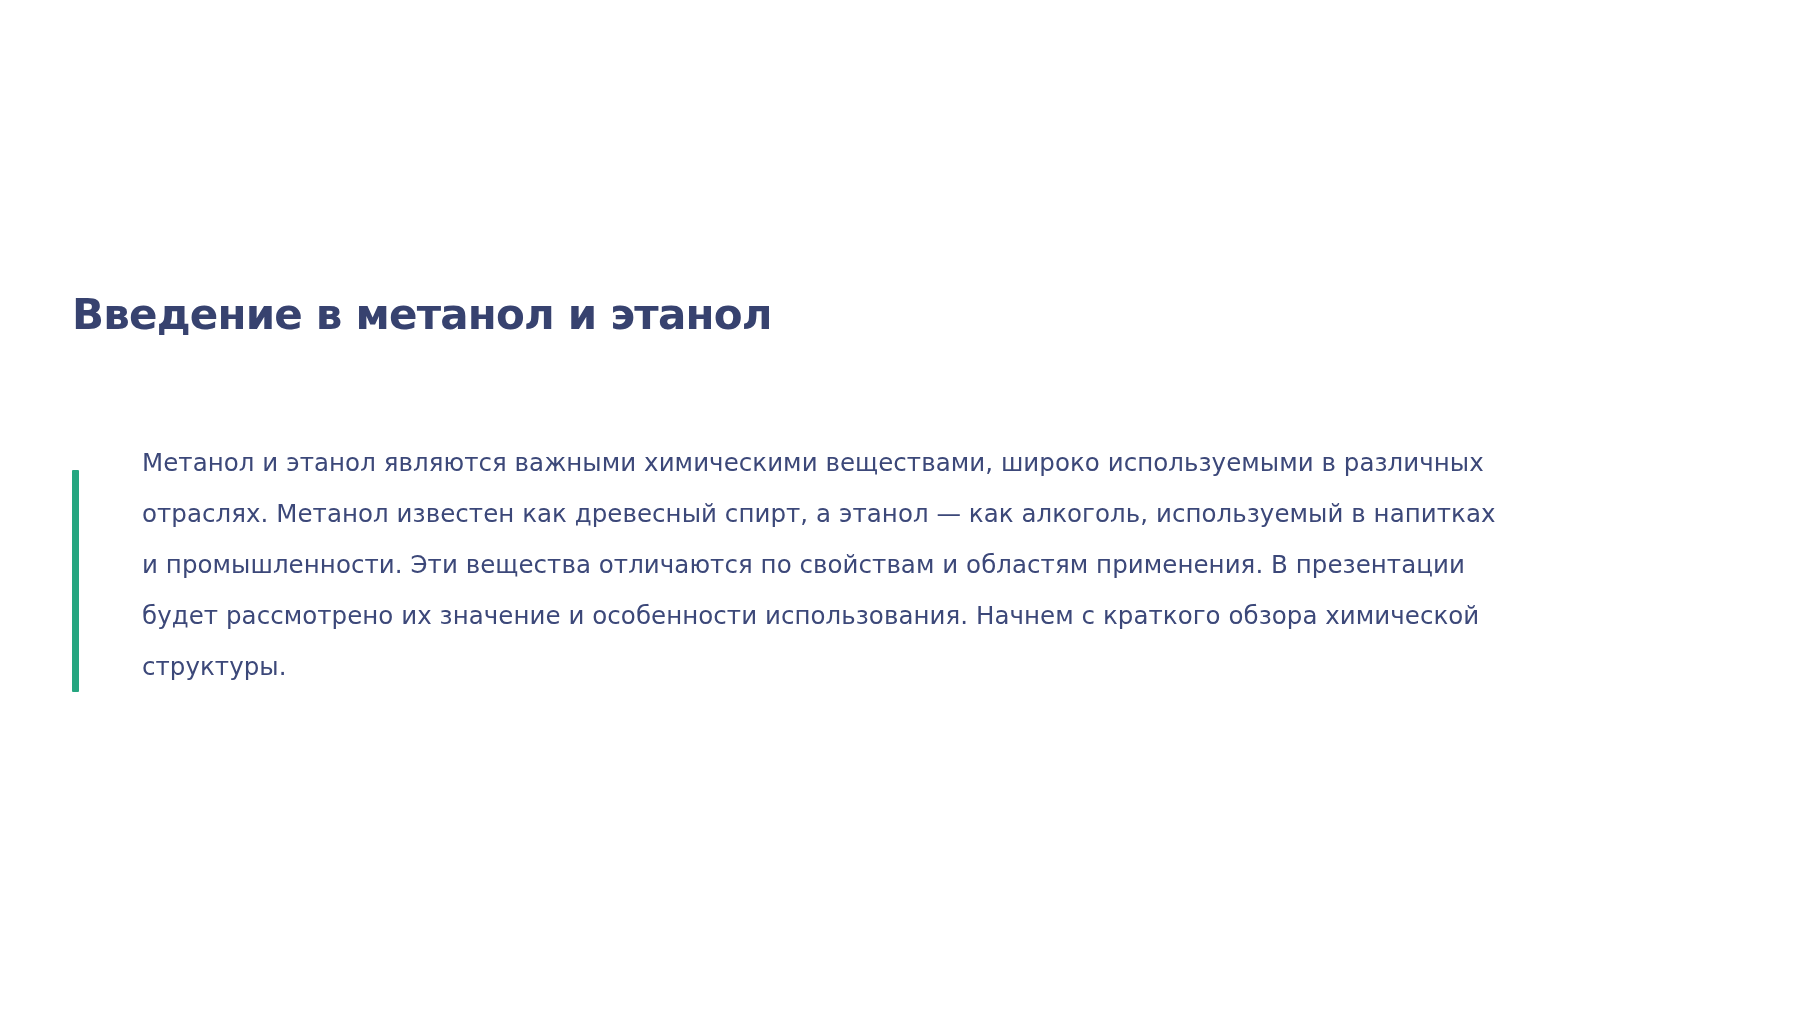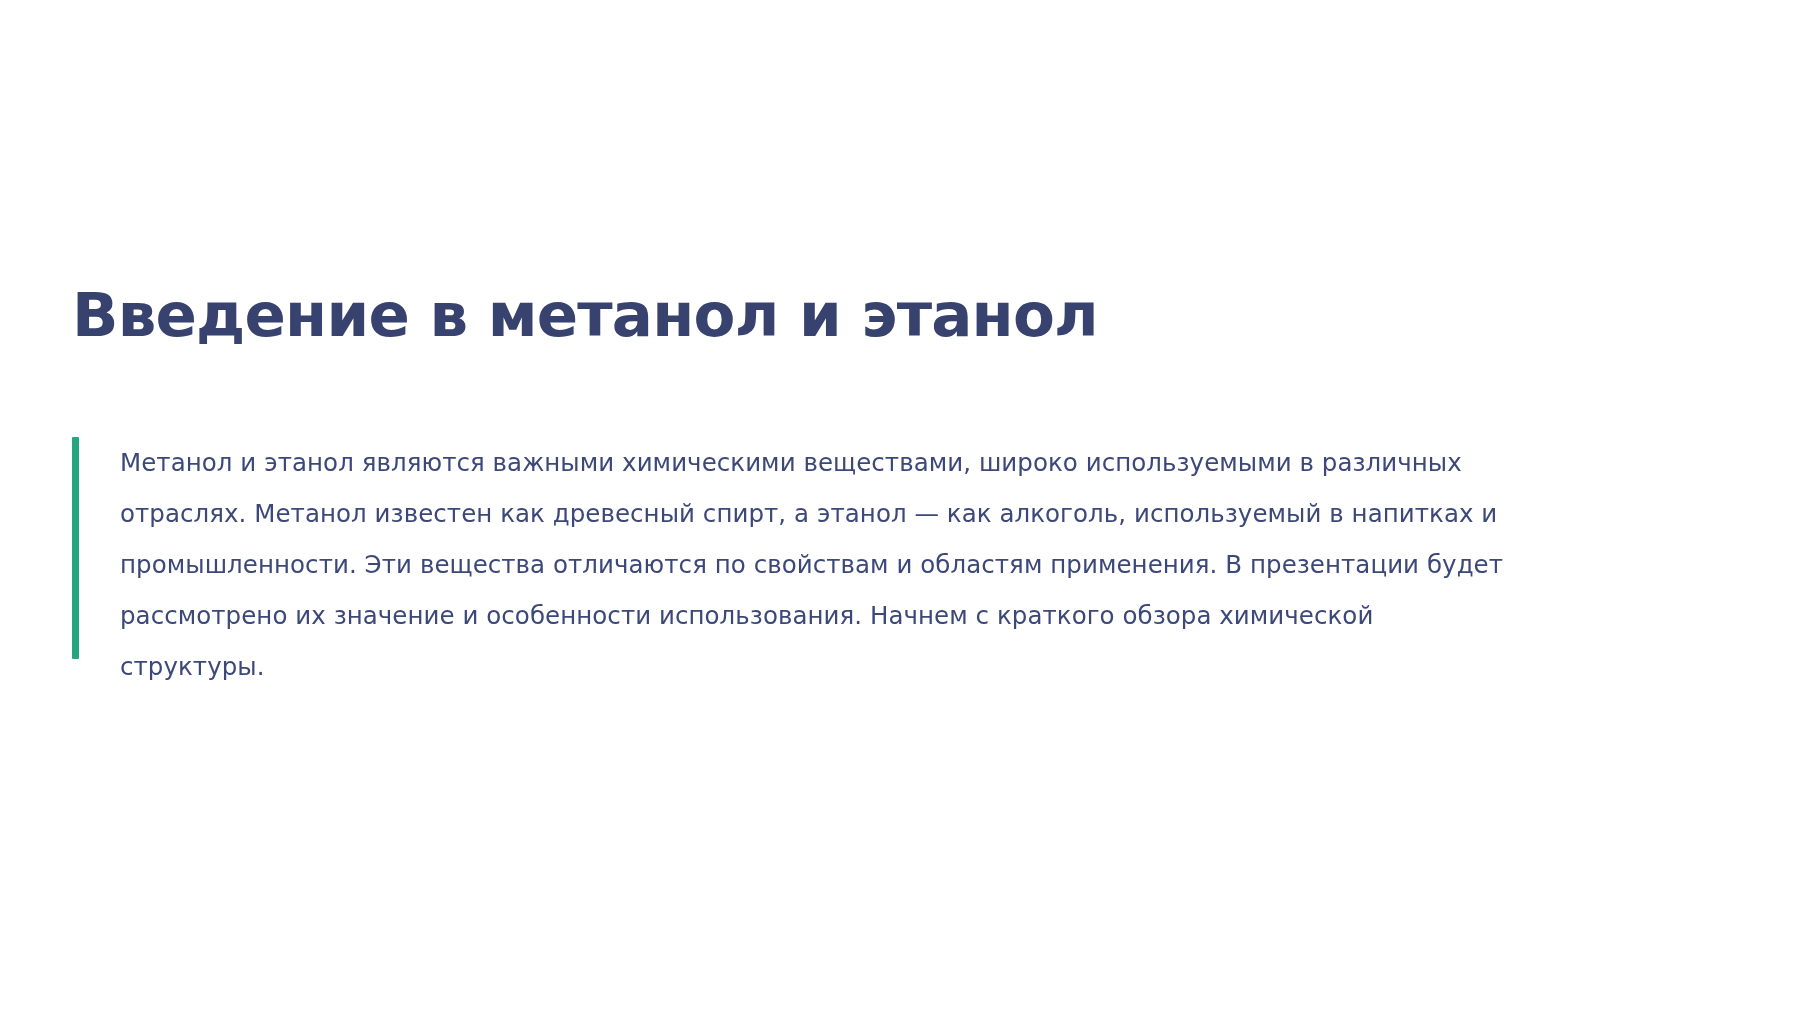--- a/index.html
+++ b/index.html
@@ -25,36 +25,37 @@
   }
 
   
   .slide-title {
     position: absolute;
     left: 72px;
     top: 280px;
     width: 1620px;
     margin: 0;
     font-family: "DejaVu Sans", sans-serif;
-    font-size: 61px;
+    font-size: 42px;
     line-height: 70px;
     font-weight: 700;
     letter-spacing: -0.8px;
     color: #37426f;
     white-space: nowrap;
   }
 
   
   .body-block {
     position: absolute;
     left: 72px;
     top: 437px;
     width: 1440px;
     display: flex;
-    align-items: flex-start;
+    align-items: flex-end;
+    gap: 22px;
   }
 
   .accent-bar {
     flex: 0 0 auto;
     width: 7px;
     min-height: 222px;
     background: #25a680;
     border-radius: 1px;
   }
 

